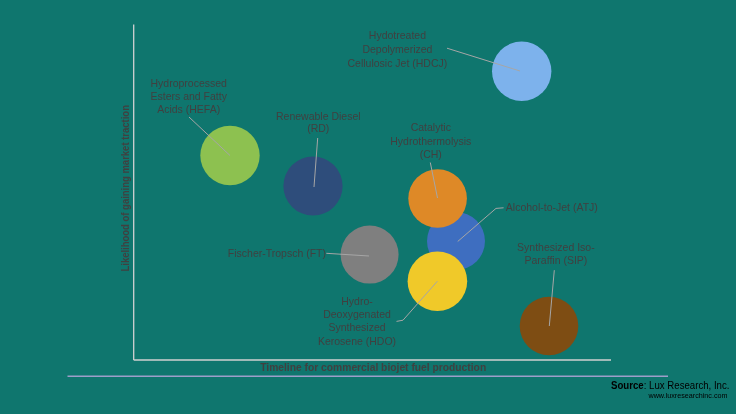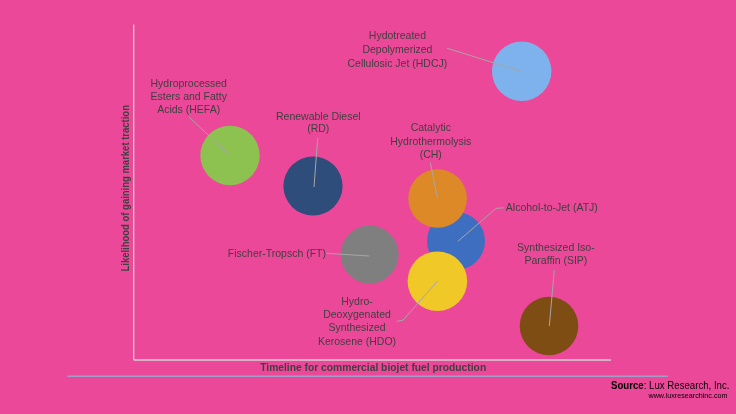--- a/index.html
+++ b/index.html
@@ -1,16 +1,16 @@
 <!DOCTYPE html>
 <html><head>
 <meta charset="utf-8">
 <style>
   html,body{margin:0;padding:0;background:#ffffff;}
-  #stage{position:relative;width:736px;height:414px;background:#ec4899;overflow:hidden;
+  #stage{position:relative;width:736px;height:414px;background:#0f766e;overflow:hidden;
          font-family:"Liberation Sans", sans-serif;}
   svg{position:absolute;left:0;top:0;}
   .lbl{fill:#404040;font-size:10.5px;font-family:"Liberation Sans", sans-serif;}
   .ax{fill:#404040;font-size:10px;font-weight:bold;font-family:"Liberation Sans", sans-serif;}
 </style>
 </head>
 <body>
 <div id="stage">
 <svg width="736" height="414" viewBox="0 0 736 414">
 

